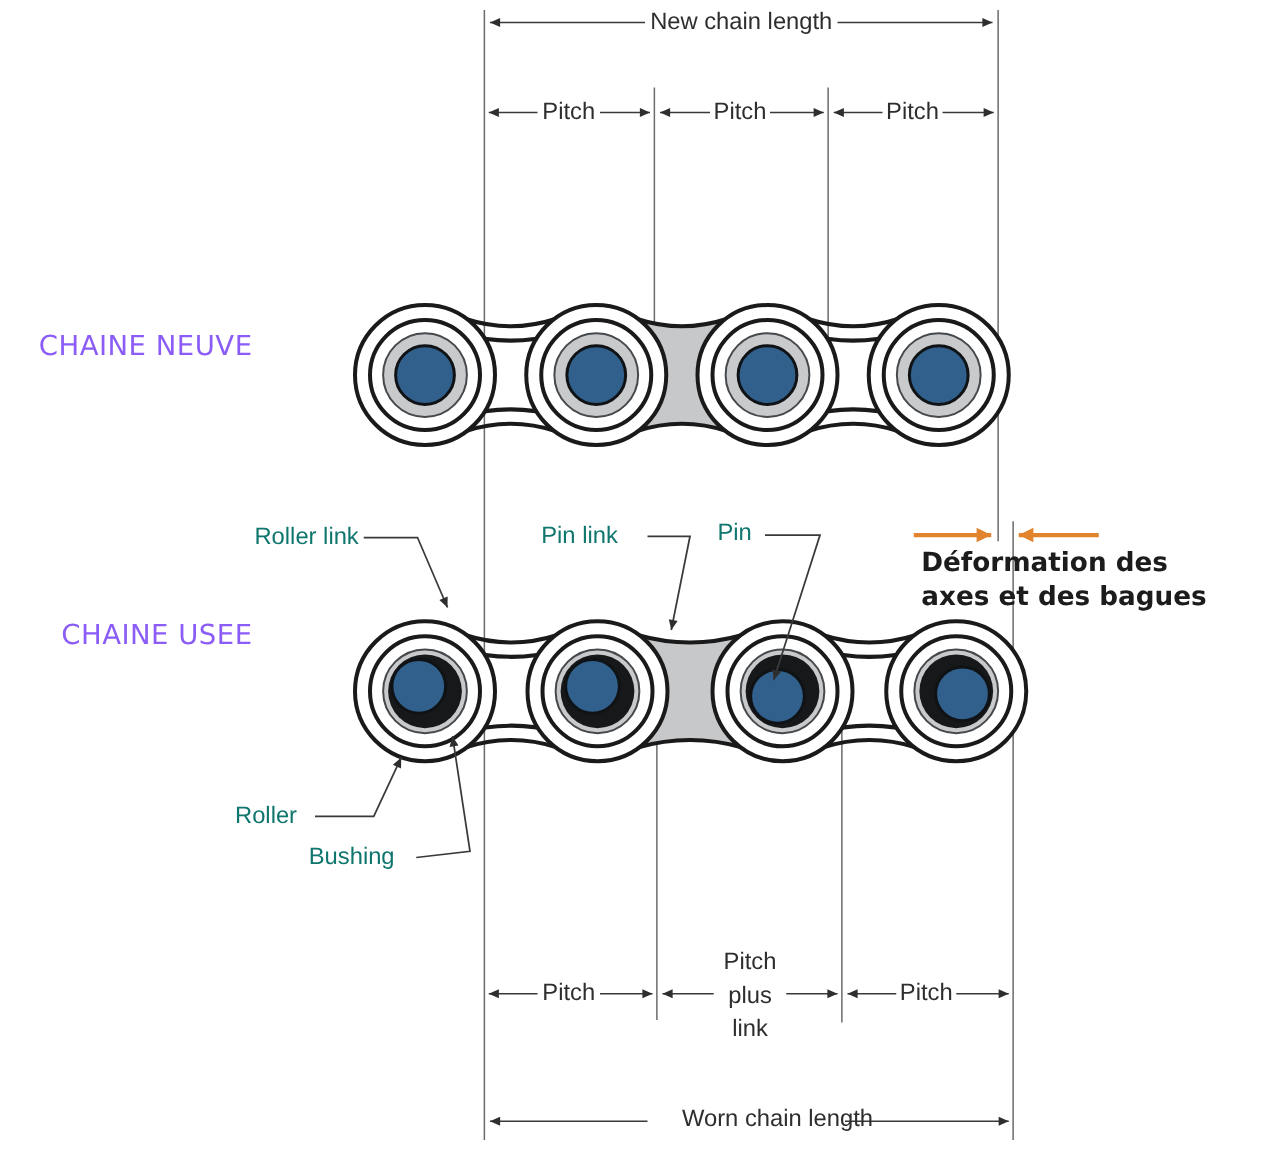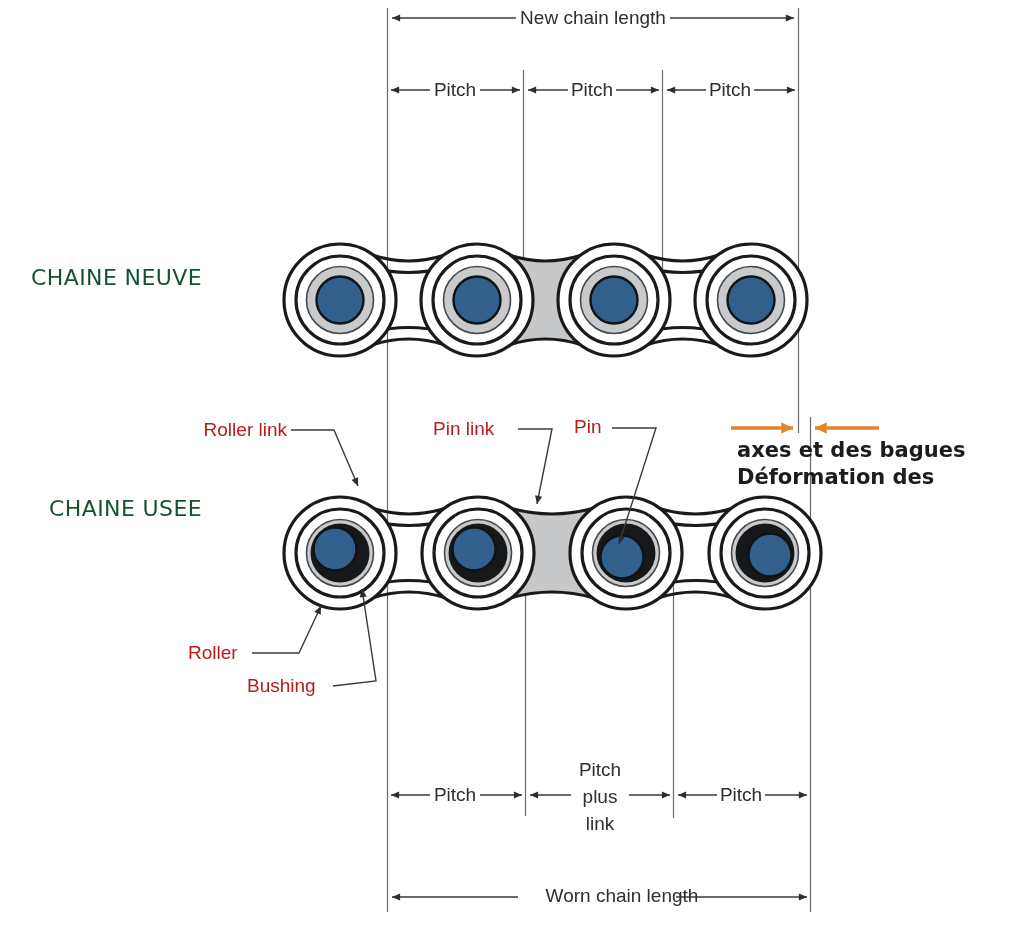--- a/index.html
+++ b/index.html
@@ -14,23 +14,23 @@
   .vline{stroke:#6b6b6b;stroke-width:1.2;}
   .dimline{stroke:var(--dimension);stroke-width:1.3;fill:none;}
   .leader{stroke:#3a3a3a;stroke-width:1.4;fill:none;}
   .silhouette{stroke:var(--outline);stroke-width:3.2;fill:none;}
   .plate{fill:#ffffff;stroke:var(--outline);stroke-width:3.2;}
   .pinlink-fill{fill:var(--pin-link-gray);stroke:none;}
   .bushing-ring{fill:var(--bushing-gray);stroke:#46494c;stroke-width:1.6;}
   .worn-bushing{fill:#17181a;stroke:none;}
   .pin-disc{fill:var(--pin-blue);stroke:#0f1316;stroke-width:2.4;}
   .orange-line{stroke:var(--accent-orange);stroke-width:3.4;fill:none;}
-  .lbl{position:absolute;color:#b91c1c;font-size:19px;line-height:22px;white-space:nowrap;}
+  .lbl{position:absolute;color:#0f766e;font-size:19px;line-height:22px;white-space:nowrap;}
   .dimlbl{position:absolute;color:#2e2e2e;font-size:19px;text-align:center;white-space:nowrap;}
-  .title{position:absolute;color:#14532d;font-size:22px;letter-spacing:0.4px;
+  .title{position:absolute;color:#8b5cf6;font-size:22px;letter-spacing:0.4px;
          font-family:"DejaVu Sans", sans-serif;white-space:nowrap;}
   .note{position:absolute;color:#1c1c1c;font-size:21px;line-height:27px;font-weight:bold;
         font-family:"DejaVu Sans", sans-serif;white-space:nowrap;}
   .stack{text-align:center;line-height:27px;}
   .r{text-align:right;}
 </style>
 </head>
 <body>
 
 <div id="stage">
@@ -173,22 +173,22 @@
 <div class="title" style="left:31px;top:265px;">CHAINE NEUVE</div>
 <div class="title" style="left:49px;top:496px;">CHAINE USEE</div>
 
 <div class="lbl r" style="left:157px;top:419px;width:130px;">Roller link</div>
 <div class="lbl" style="left:433px;top:418px;">Pin link</div>
 <div class="lbl" style="left:574px;top:416px;">Pin</div>
 <div class="lbl" style="left:188px;top:642px;">Roller</div>
 <div class="lbl" style="left:247px;top:675px;">Bushing</div>
 
 <div class="note" style="left:737px;top:437px;">
+  <div>Déformation des</div>
   <div>axes et des bagues</div>
-  <div>Déformation des</div>
 </div>
 
 <div class="dimlbl" style="left:405px;top:784px;width:100px;">Pitch</div>
 <div class="dimlbl stack" style="left:550px;top:756px;width:100px;">
   <div>Pitch</div>
   <div>plus</div>
   <div>link</div>
 </div>
 <div class="dimlbl" style="left:691px;top:784px;width:100px;">Pitch</div>
 

